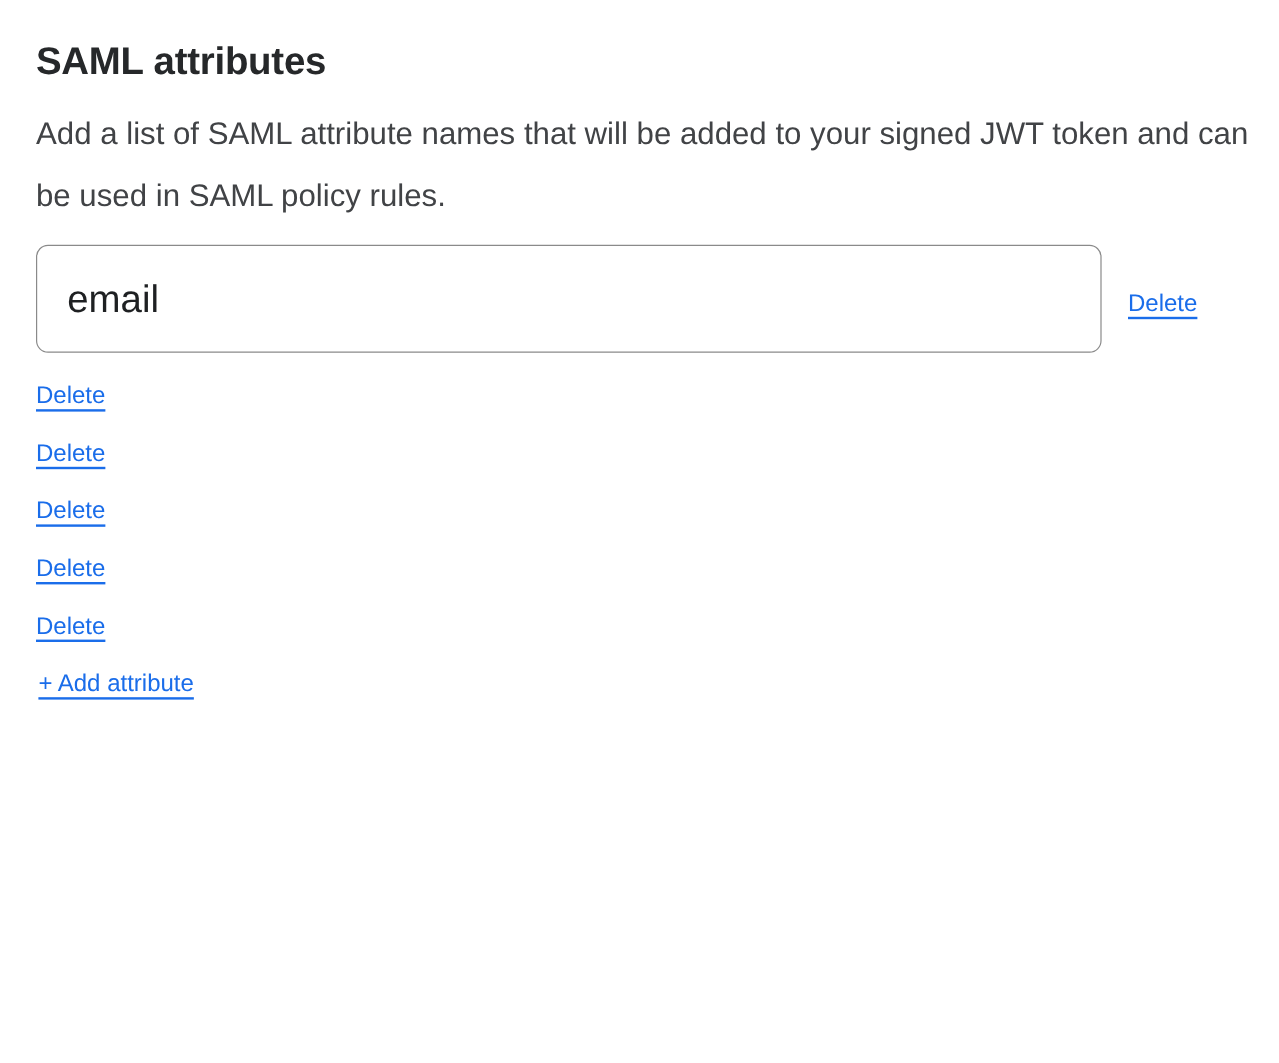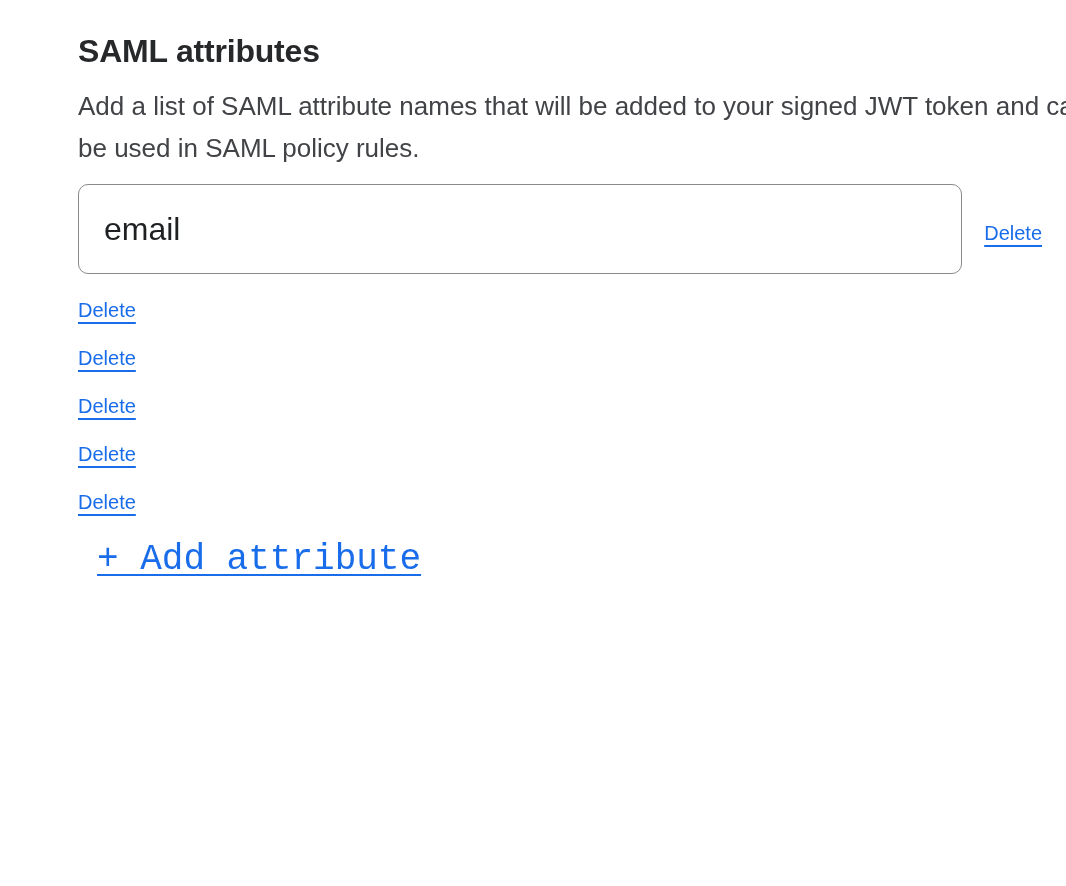--- a/index.html
+++ b/index.html
@@ -15,36 +15,35 @@
     margin: 0;
     padding: 0;
     background: var(--bg);
     font-family: "Liberation Sans", "DejaVu Sans", sans-serif;
   }
   .page {
     width: 1066px;
     height: 886px;
     background: var(--bg);
     overflow: hidden;
-    padding-left: 48px;
   }
   .container {
     padding: 32px 24px 0 30px;
   }
   h1.section-title {
     font-size: 32px;
     line-height: 1.2;
     font-weight: 700;
     color: var(--heading-text);
     letter-spacing: -0.2px;
     margin: 0 0 15px 0;
   }
   p.section-description {
     font-size: 26px;
-    line-height: 42px;
+    line-height: 52px;
     color: var(--body-text);
     margin: 0 0 15px 0;
     width: 1012px;
   }
   .attribute-list { }
   .attribute-row {
     display: flex;
     align-items: center;
     gap: 22px;
     margin-bottom: 16px;
@@ -69,25 +68,24 @@
     cursor: pointer;
   }
   .delete-link {
     font-size: 20px;
     line-height: 1.2;
     margin-top: 8px;
     white-space: nowrap;
   }
   .add-link {
     display: inline-block;
-    font-size: 36px;
+    font-size: 20px;
     line-height: 1.2;
     margin-top: 8px;
-    margin-left: 19px;
-    font-family: Liberation Mono, monospace;
+    margin-left: 2px;
   }
 </style>
 </head>
 <body>
 
 <div class="page">
   <div class="container">
 
     <h1 class="section-title">SAML attributes</h1>
 

